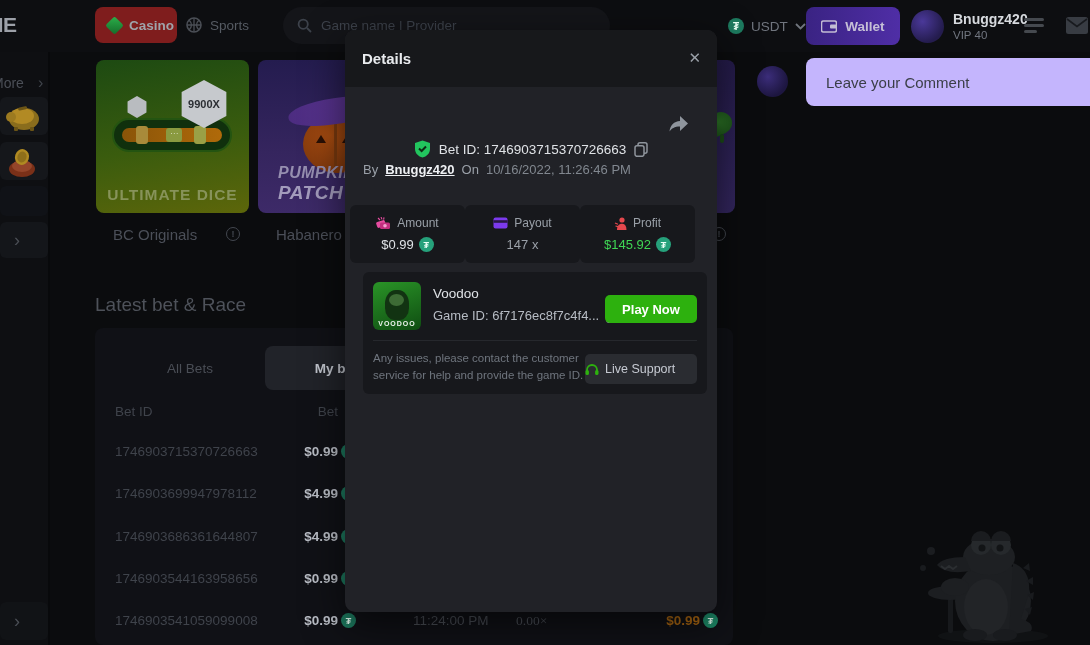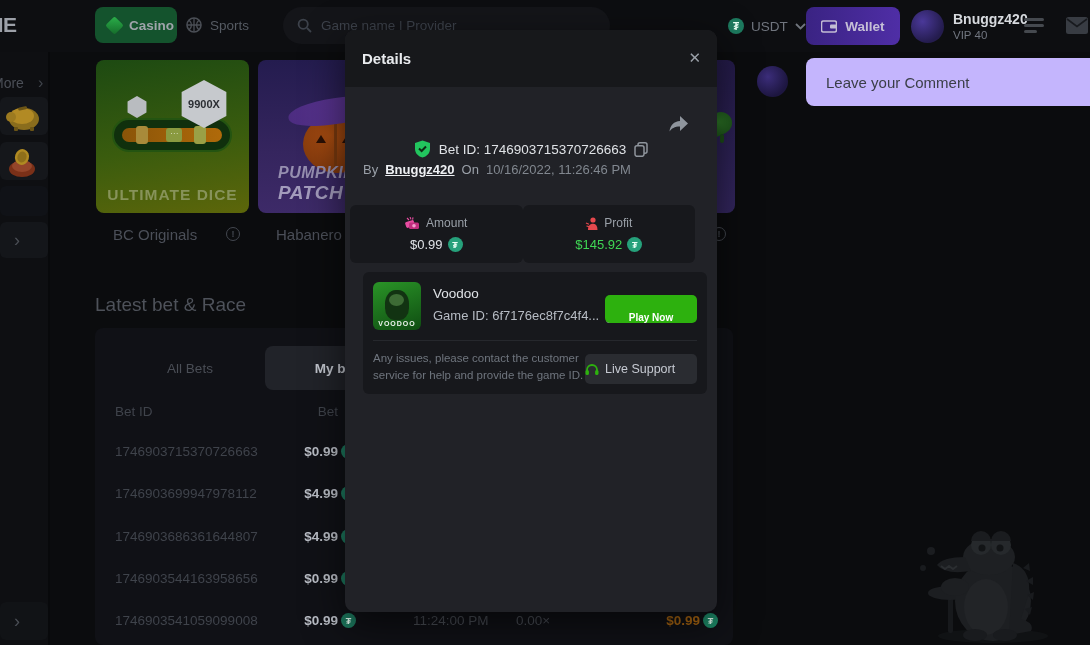--- a/index.html
+++ b/index.html
@@ -1,42 +1,42 @@
 <!DOCTYPE html>
 <html><head>
 <meta charset="utf-8">
 <style>
   html,body{margin:0;padding:0;background:#000;}
   *{box-sizing:border-box;font-family:"Liberation Sans","DejaVu Sans",sans-serif;}
   .page{position:relative;width:1090px;height:645px;background:#0b0c0e;overflow:hidden;}
   .abs{position:absolute;}
   .flex{display:flex;align-items:center;}
   .nav{position:absolute;left:0;top:0;width:1090px;height:52px;background:#0d0e11;}
-  .pill{background:#14532d;border-radius:8px;}
+  .pill{background:#7f1d1d;border-radius:8px;}
   .navtxt{font-size:13.5px;color:#565b63;}
   .searchbar{background:#141519;border-radius:19px;color:#3d424b;font-size:13.5px;}
   .walletbtn{background:linear-gradient(90deg,#3a2383,#4f2ea6);border-radius:8px;color:#c5bfd6;font-size:13.5px;font-weight:bold;cursor:pointer;}
   .coin{display:inline-flex;align-items:center;justify-content:center;border-radius:50%;color:#eafff6;font-weight:bold;}
   .coin-dim{background:#1d7a5f;}
   .coin-bright{background:#26a17b;}
   .sidebar{position:absolute;left:0;top:52px;width:50px;height:593px;background:#0e0f12;border-right:2px solid #08090b;}
   .sidetile{position:absolute;left:0;width:48px;border-radius:6px;background:#15171b;}
   .gamecard{position:absolute;top:60px;width:153px;height:153px;border-radius:8px;overflow:hidden;cursor:pointer;}
   .provlabel{position:absolute;top:226px;font-size:15px;color:#4b4f58;}
   .infoicon{position:absolute;top:227px;width:14px;height:14px;border:1.5px solid #43474f;border-radius:50%;color:#43474f;font-size:9px;font-weight:bold;display:flex;align-items:center;justify-content:center;cursor:pointer;}
   .hex{clip-path:polygon(50% 0,93% 25%,93% 75%,50% 100%,7% 75%,7% 25%);}
   .tabletxt{font-size:13.5px;color:#3f434b;}
   .rowamt{font-size:13.5px;font-weight:bold;color:#b9bdc5;}
   .modal{position:absolute;left:345px;top:30px;width:372px;height:582px;background:#212227;border-radius:10px;box-shadow:0 12px 40px rgba(0,0,0,.6);z-index:20;overflow:hidden;}
   .modal-head{position:absolute;left:0;top:0;width:100%;height:57px;background:#17181b;}
   .statcard{flex:1;background:#17181c;border-radius:6px;height:58px;display:flex;flex-direction:column;align-items:center;justify-content:center;gap:7px;}
   .statlabel{font-size:12px;color:#9aa0a8;display:flex;align-items:center;gap:6px;}
   .statvalue{font-size:13px;color:#dfe2e6;display:flex;align-items:center;gap:5px;font-weight:bold;}
   .gamepanel{position:absolute;left:18px;top:242px;width:344px;height:122px;background:#17181c;border-radius:6px;}
-  .playbtn{position:absolute;left:242px;top:23px;width:92px;height:28px;background:#2db10e;border-radius:5px;color:#fff;font-size:10px;font-weight:bold;display:flex;align-items:flex-end;justify-content:center;cursor:pointer;}
+  .playbtn{position:absolute;left:242px;top:23px;width:92px;height:28px;background:#2db10e;border-radius:5px;color:#fff;font-size:13px;font-weight:bold;display:flex;align-items:center;justify-content:center;cursor:pointer;}
   .supportbtn{position:absolute;left:222px;top:82px;width:112px;height:30px;background:#2a2c31;border-radius:5px;color:#c6cad2;font-size:12.5px;display:flex;align-items:center;gap:6px;cursor:pointer;}
   .copyicon{display:inline-block;cursor:pointer;}
   .underline{text-decoration:underline;}
 </style>
 </head>
 <body>
 
 <div class="page">
 
   <div class="nav">
@@ -196,21 +196,21 @@
     <div class="abs" style="left:0;top:243px;width:638px;height:16px;">
       <span class="tabletxt abs" style="left:20px;">1746903544163958656</span>
       <span class="rowamt abs" style="left:143px;width:100px;text-align:right;">$0.99</span>
       <span class="coin coin-dim abs" style="left:246px;top:0;width:15px;height:15px;font-size:9px;">₮</span>
     </div>
     <div class="abs" style="left:0;top:285px;width:638px;height:16px;">
       <span class="tabletxt abs" style="left:20px;">1746903541059099008</span>
       <span class="rowamt abs" style="left:143px;width:100px;text-align:right;">$0.99</span>
       <span class="coin coin-dim abs" style="left:246px;top:0;width:15px;height:15px;font-size:9px;">₮</span>
       <span class="tabletxt abs" style="left:318px;color:#4a4e56;">11:24:00 PM</span>
-      <span class="tabletxt abs" style="left:421px;color:#4a4e56;">0.00×</span>
+      <span class="tabletxt abs" style="left:421px;color:#4a4e56;font-family:Liberation Serif, serif;">0.00×</span>
       <span class="abs" style="left:505px;width:100px;text-align:right;font-size:13.5px;font-weight:bold;color:#b06a12;">$0.99</span>
       <span class="coin coin-dim abs" style="left:608px;top:0;width:15px;height:15px;font-size:9px;background:#1d8a68;">₮</span>
     </div>
   </div>
 
   <div class="abs" style="left:757px;top:66px;width:31px;height:31px;border-radius:50%;background:radial-gradient(circle at 35% 35%,#3b2d7a,#1d1640 70%);"></div>
   <div class="abs flex" style="left:806px;top:58px;width:284px;height:48px;background:#c4b5fd;border-radius:8px 0 0 8px;padding-left:20px;">
     <span style="font-size:15px;color:#3a3e47;">Leave your Comment</span>
   </div>
 
@@ -278,20 +278,32 @@
           </svg>
           <span>Amount</span>
         </div>
         <div class="statvalue" style="font-weight:normal;">
           <span>$0.99</span>
           <span class="coin coin-bright" style="width:15px;height:15px;font-size:9px;">₮</span>
         </div>
       </div>
       <div class="statcard">
         <div class="statlabel">
+          <svg width="15" height="12" viewBox="0 0 15 12">
+            <rect x="0.5" y="0.5" width="14" height="11" rx="2" fill="#7c3aed"></rect>
+            <rect x="0.5" y="3.2" width="14" height="2.6" fill="#2a1846"></rect>
+          </svg>
+          <span>Payout</span>
+        </div>
+        <div class="statvalue" style="color:#9aa0a8;font-weight:normal;">
+          <span>147 x</span>
+        </div>
+      </div>
+      <div class="statcard">
+        <div class="statlabel">
           <svg width="13" height="13" viewBox="0 0 13 13">
             <circle cx="8" cy="3" r="2.6" fill="#e5484d"></circle>
             <path d="M3 13 C3 8.5 5.5 6.5 8.5 6.8 C11 7 12.5 9 12.5 13 Z" fill="#e5484d"></path>
             <path d="M1 6 l3 1.2 M1.5 9 l2.5 0.6" stroke="#e5484d" stroke-width="1.2"></path>
           </svg>
           <span>Profit</span>
         </div>
         <div class="statvalue" style="color:#3fd654;font-weight:normal;">
           <span>$145.92</span>
           <span class="coin coin-bright" style="width:15px;height:15px;font-size:9px;">₮</span>

